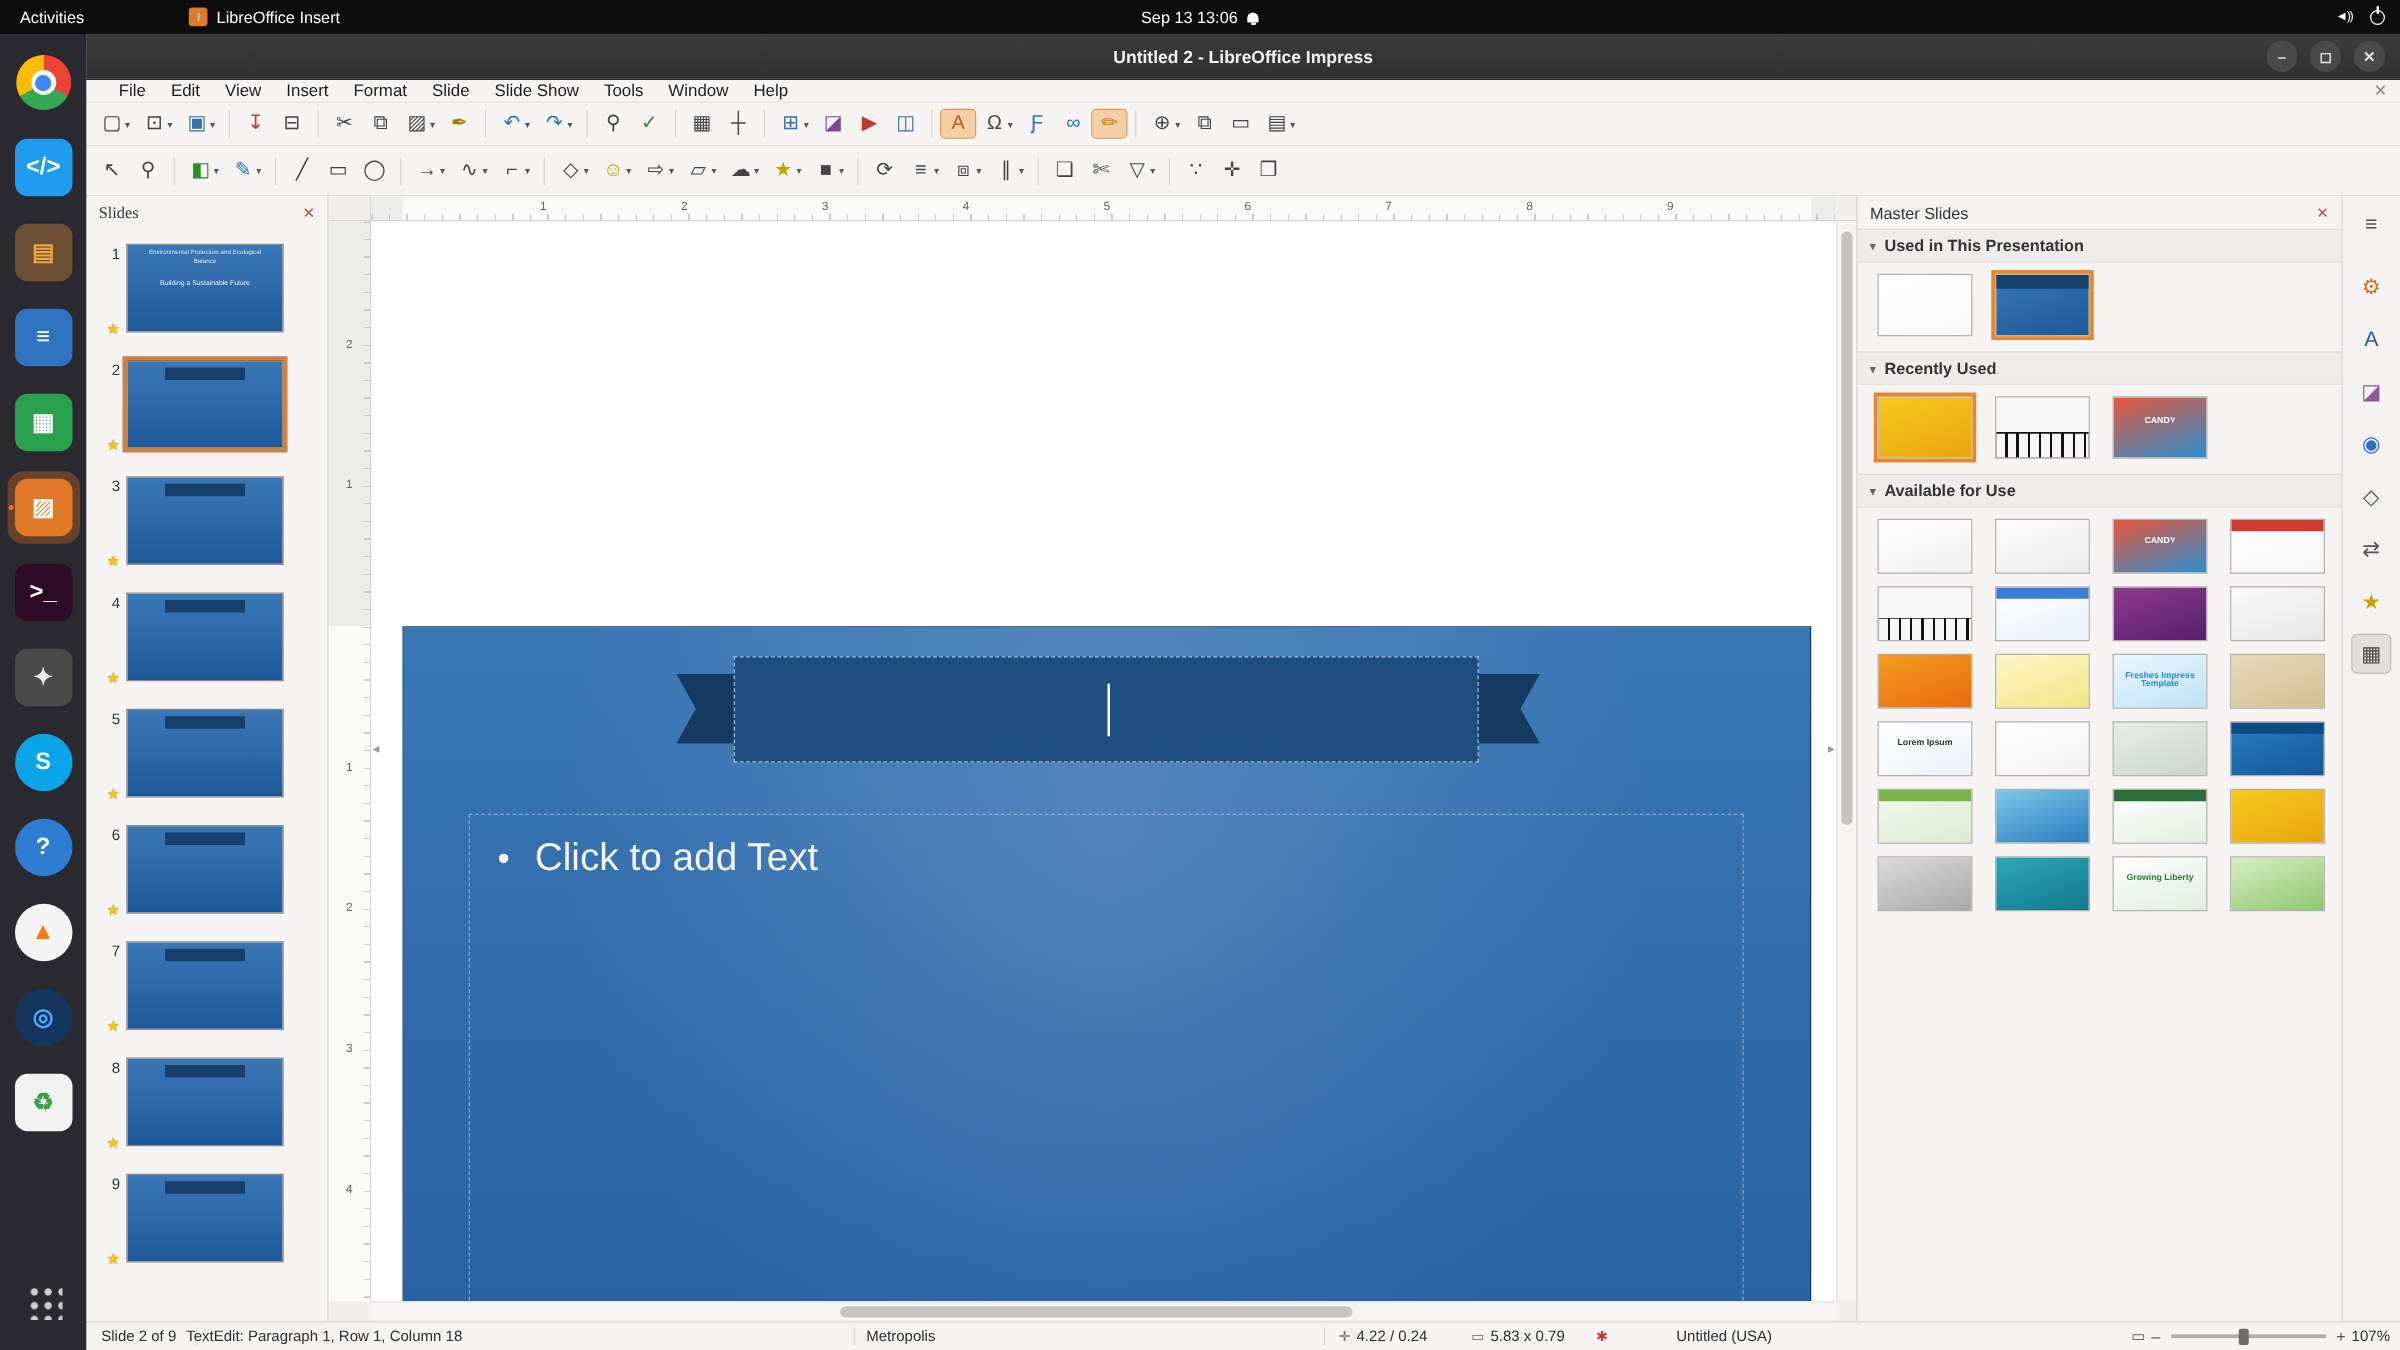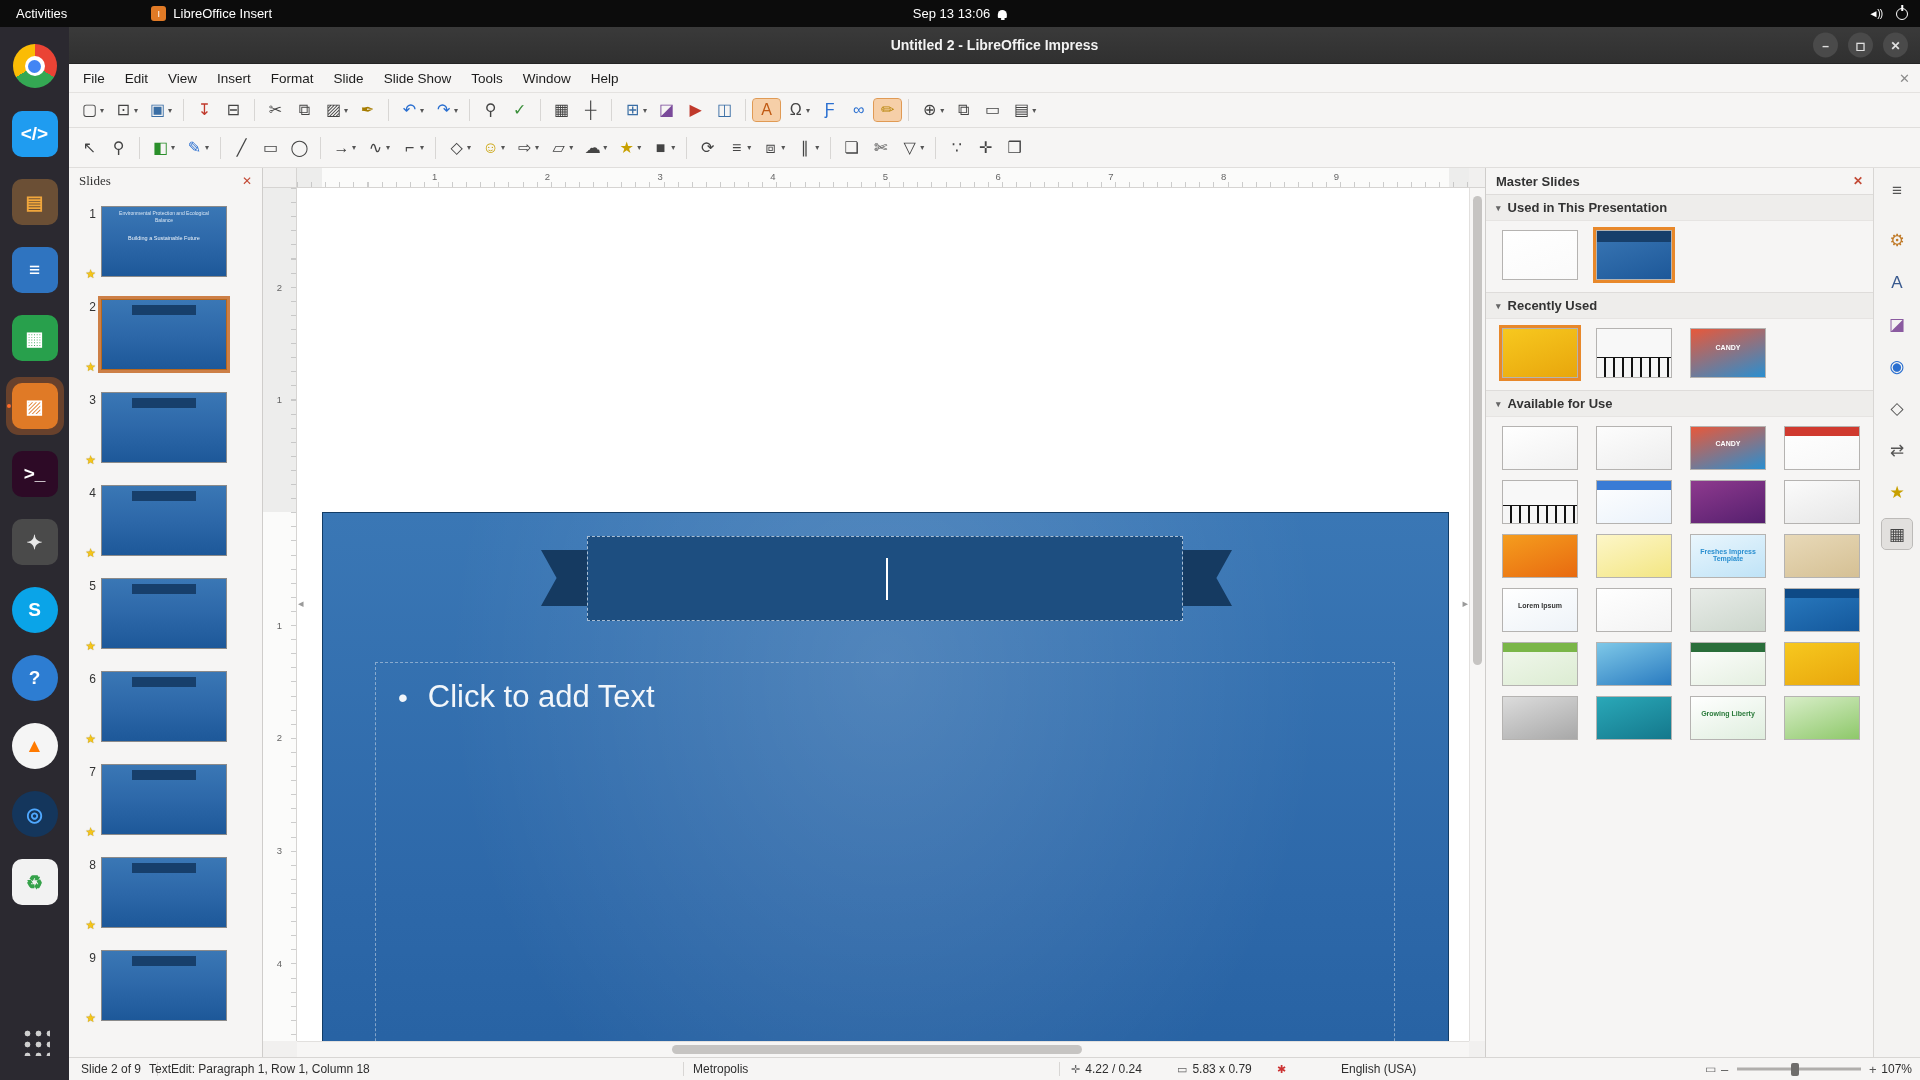--- a/index.html
+++ b/index.html
@@ -45,22 +45,22 @@
   #window { position:absolute; left:69px; top:27px; width:1851px; height:1053px;
     display:flex; flex-direction:column; background:#f6f5f4; }
 
   #titlebar { height:37px; background:linear-gradient(#3a3a3a,#303030); color:#f2f2f2; display:flex;
     align-items:center; justify-content:center; font-size:14px; font-weight:bold; position:relative;
     border-bottom:1px solid #242424; flex:0 0 auto; }
   .win-btns { position:absolute; right:12px; top:50%; transform:translateY(-50%); display:flex; gap:10px; }
   .win-btn { width:25px; height:25px; border-radius:50%; background:#4a4a4a; color:#e0e0e0;
     display:flex; align-items:center; justify-content:center; font-size:12px; }
 
-  #menubar { height:29px; background:#f6f5f4; display:flex; align-items:center; position:relative;
-    font-size:13.5px; color:#1c1c1c; border-bottom:1px solid #e4e2e0; flex:0 0 auto; padding-left:4px;text-align:center; }
+  #menubar { height:18px; background:#f6f5f4; display:flex; align-items:center; position:relative;
+    font-size:13.5px; color:#1c1c1c; border-bottom:1px solid #e4e2e0; flex:0 0 auto; padding-left:16px;text-align:center; }
   .menu-item { padding:5px 10px; border-radius:3px; }
   .menu-close { position:absolute; right:10px; color:#8a8a8a; font-size:13px; }
 
   .toolbar { background:#f6f5f4; display:flex; align-items:center; padding-left:6px;
     border-bottom:1px solid #e0dedc; flex:0 0 auto; }
   #toolbar-main { height:35px; }
   #toolbar-draw { height:40px; }
   .tbtn { display:flex; align-items:center; padding:3px 4px; border-radius:3px; margin:0 1px; }
   .tbtn .glyph { font-size:16px; width:19px; text-align:center; color:#444; line-height:1; }
   .tbtn .dd { font-size:8px; color:#555; margin-left:1px; }
@@ -135,21 +135,21 @@
   .hscroll-row { height:16px; display:flex; flex:0 0 auto; }
   .hscroll-corner { width:34px; background:#f1f0ef; }
   #hscroll { flex:1; background:#f7f6f5; border-top:1px solid #e2e0de; position:relative; }
   #hscroll .thumb { position:absolute; top:3px; bottom:3px; left:32%; width:35%; background:#c6c4c2; border-radius:5px; }
   .hscroll-end { width:16px; background:#f1f0ef; }
 
   
   #master-panel { width:388px; background:#f6f5f4; border-left:1px solid #cfcdcb; display:flex;
     flex-direction:column; flex:0 0 auto; overflow:hidden; }
   .mp-header { height:26px; display:flex; align-items:center; justify-content:space-between;
-    padding:0 10px; font-size:13px; font-weight:bold; color:#333; flex:0 0 auto; }
+    padding:0 10px; font-size:13px; font-weight:normal; color:#333; flex:0 0 auto; }
   .ms-section-header { display:flex; align-items:center; gap:7px; padding:5px 10px; font-size:13px;
     font-weight:bold; color:#333; background:#eeedeb; border-top:1px solid #dedcda; border-bottom:1px solid #e6e4e2; }
   .chev { font-size:9px; color:#666; }
   .ms-thumbs { display:grid; grid-template-columns:repeat(4,76px); column-gap:18px; row-gap:10px;
     padding:9px 0 12px 16px; }
   .ms-thumb { width:76px; height:50px; border:1px solid #b5b3b1; position:relative; overflow:hidden; background:#fff; }
   .ms-thumb.small { height:44px; }
   .ms-thumb.selected { outline:3px solid #e8882a; outline-offset:0; }
   .ms-bar { position:absolute; left:0; top:0; right:0; height:22%; }
   .ms-text { position:absolute; top:32%; left:0; width:100%; text-align:center; font-size:7px; font-weight:bold; color:#444; }
@@ -722,21 +722,21 @@
     <span class="sb-sep" style="left:614px"></span>
     <span class="sb" style="left:624px">Metropolis</span>
     <span class="sb-sep" style="left:990px"></span>
     <span class="sb" style="left:1002px">
       <span class="sb-icon">✛</span><span>4.22 / 0.24</span>
     </span>
     <span class="sb" style="left:1108px">
       <span class="sb-icon">▭</span><span>5.83 x 0.79</span>
     </span>
     <span class="sb doc-mod" style="left:1208px">✱</span>
-    <span class="sb" style="left:1272px">English (USA)</span>
+    <span class="sb" style="left:1272px">Untitled (USA)</span>
     <span class="sb" style="left:1636px;color:#666">▭</span>
     <span class="sb zoom-sign" style="left:1652px">–</span>
     <span class="zoom-track">
         <span class="zoom-thumb"></span>
       </span>
     <span class="sb zoom-sign" style="left:1800px">+</span>
     <span class="sb" style="right:8px">107%</span>
   </div>
 </div>
 

